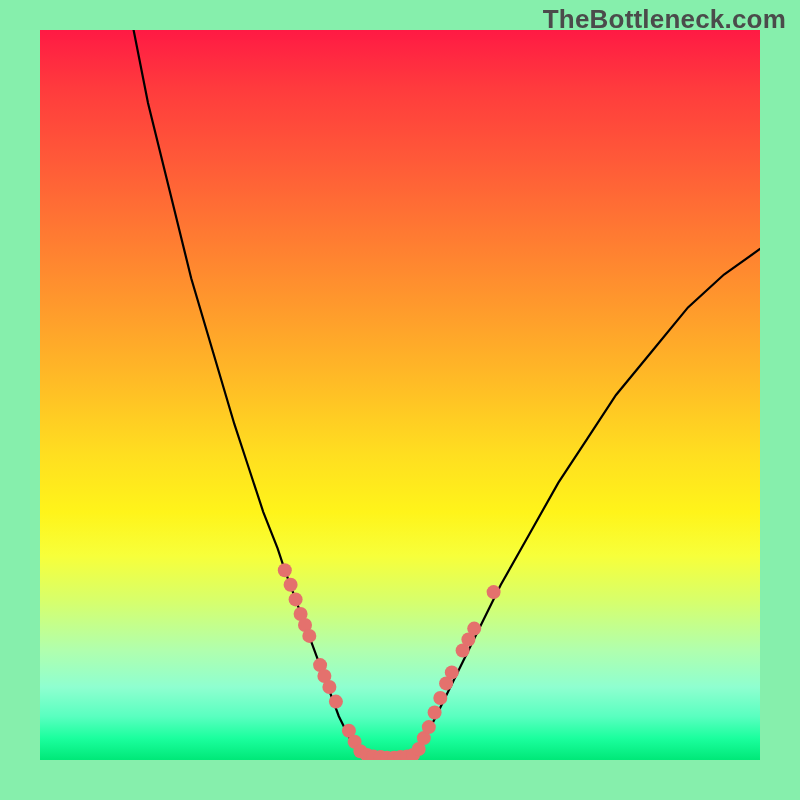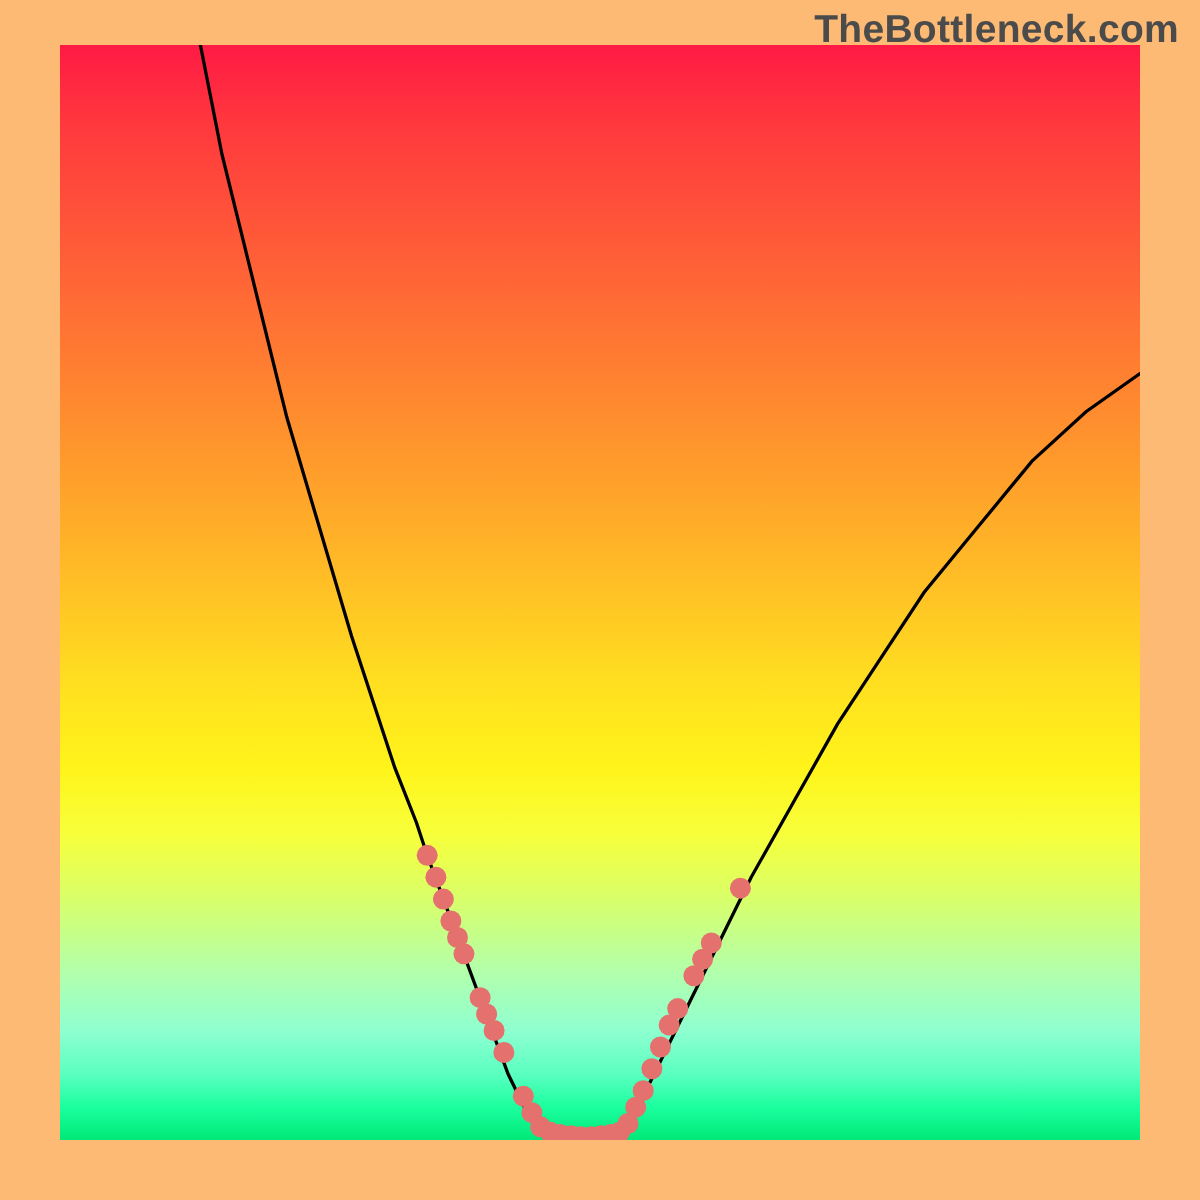--- a/index.html
+++ b/index.html
@@ -10,21 +10,21 @@
     background: #000;
     overflow: hidden;
     font-family: Arial, Helvetica, sans-serif;
   }
   .frame {
     position: absolute;
     left: 0;
     top: 0;
     width: 800px;
     height: 800px;
-    background: #fdba74;
+    background: #86efac;
   }
   .plot {
     position: absolute;
     left: 40px;
     top: 30px;
     width: 720px;
     height: 730px;
     background: linear-gradient(to bottom,
       #ff1a44 0%,
       #ff3b3d 8%,

